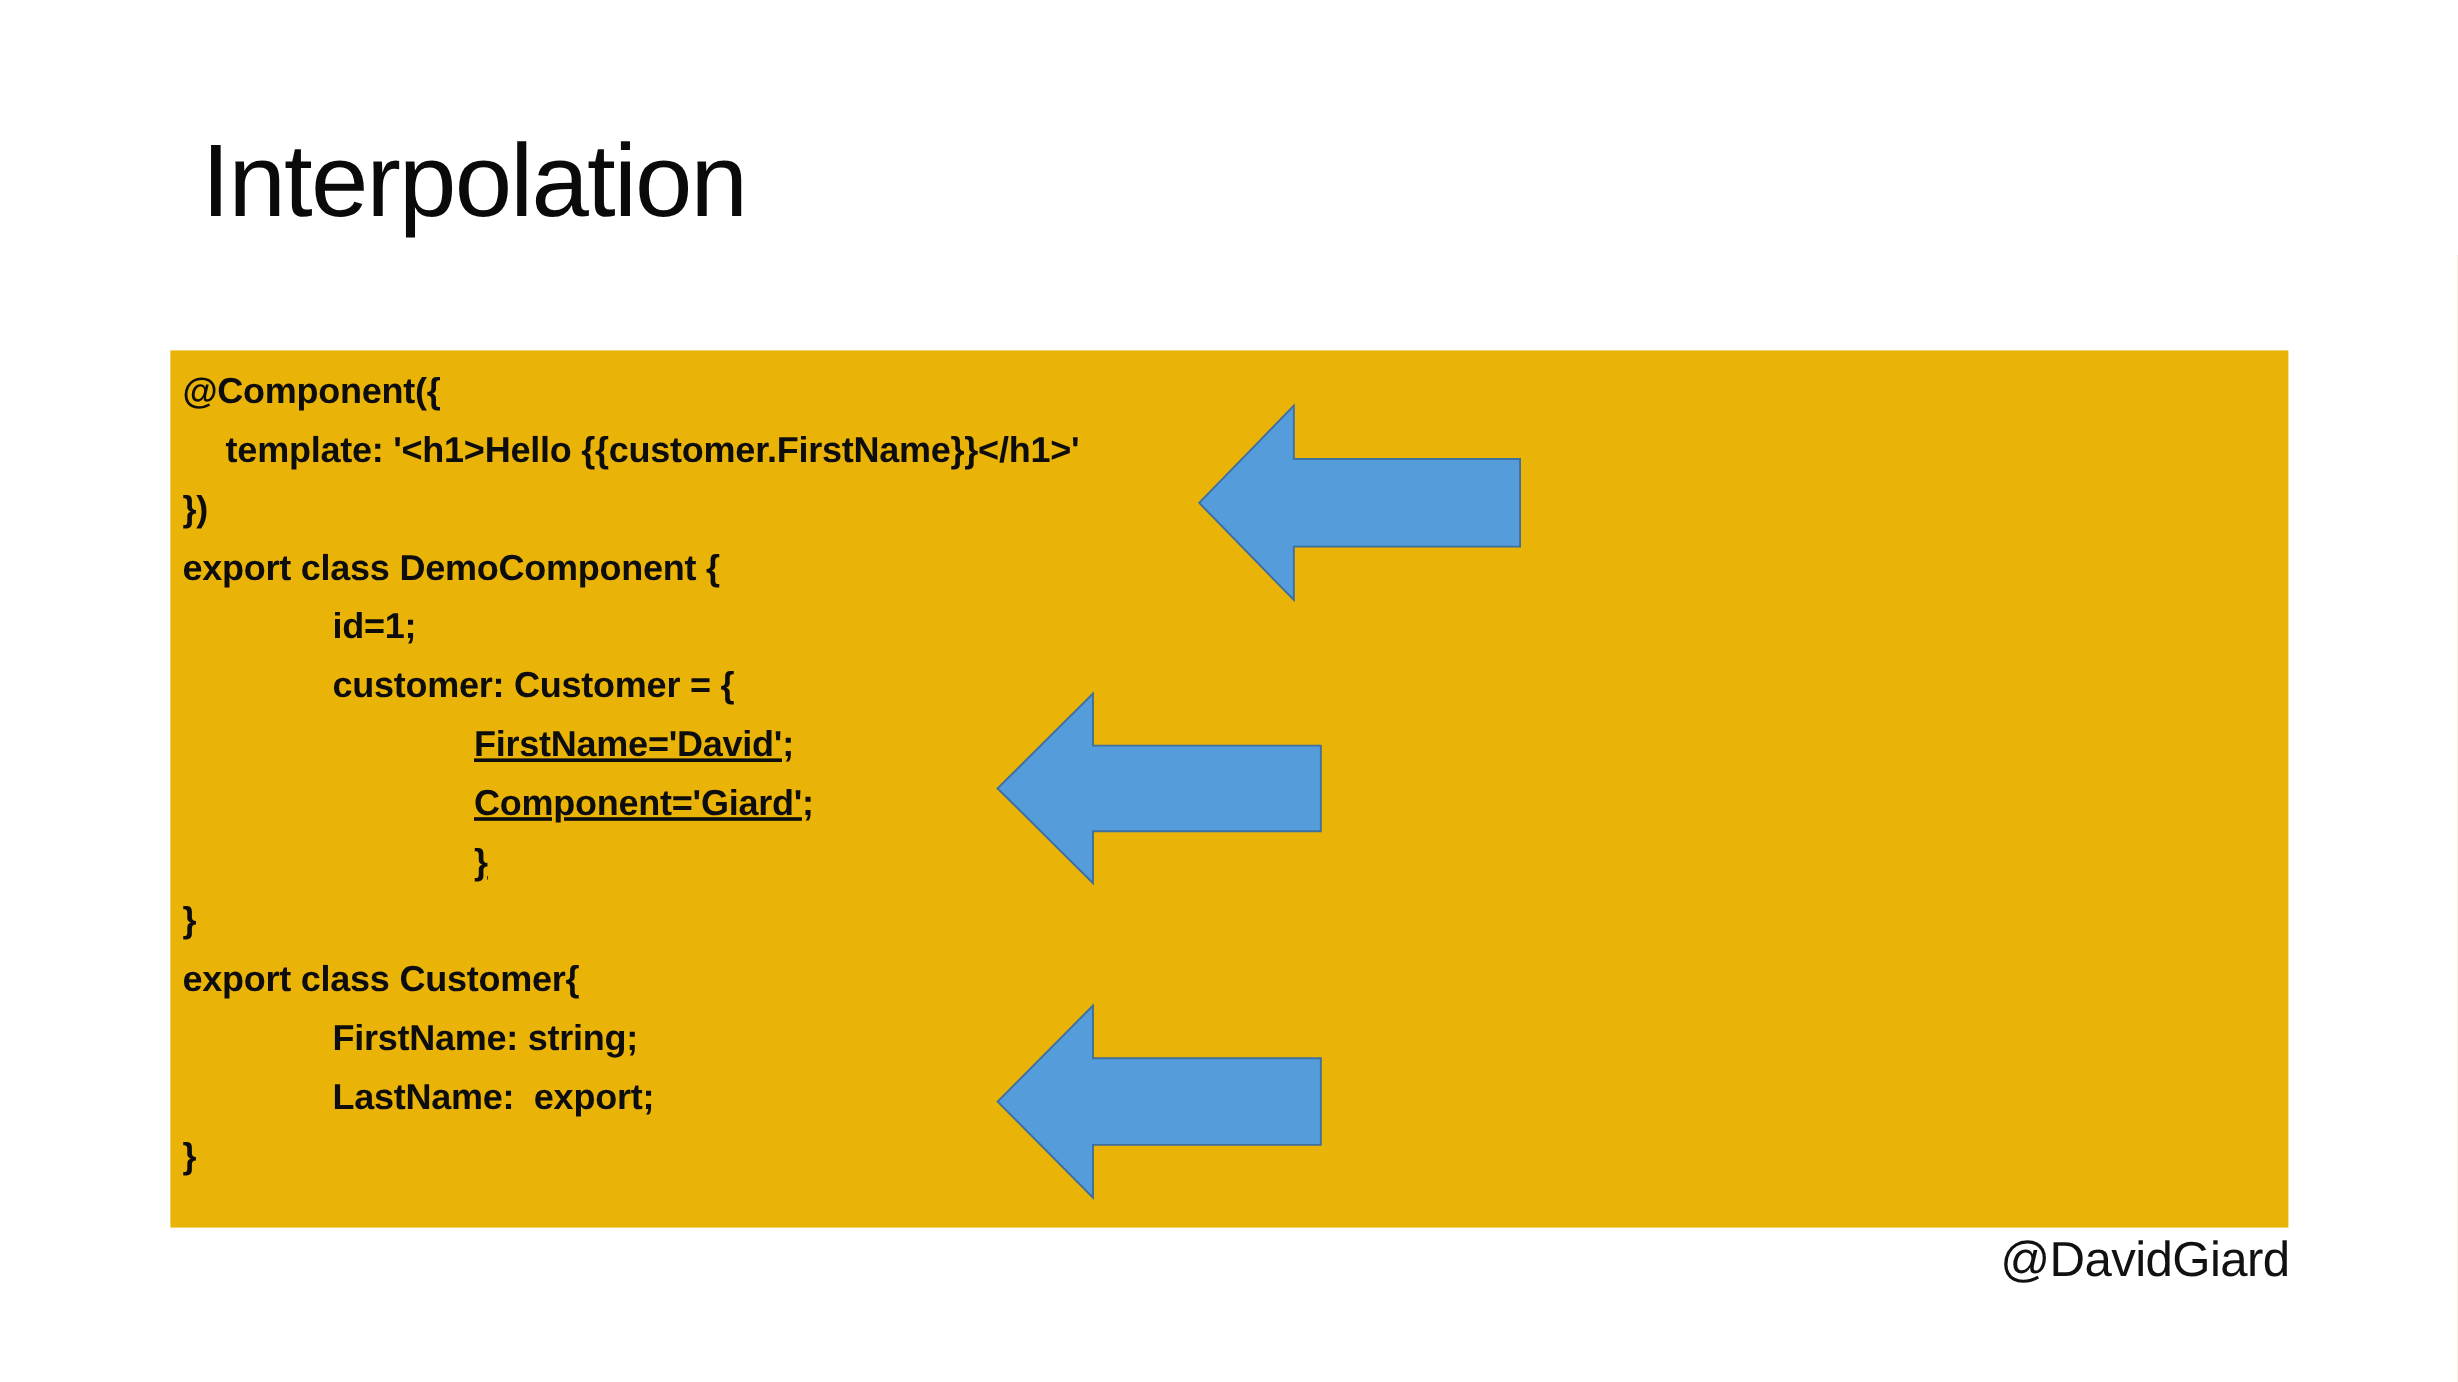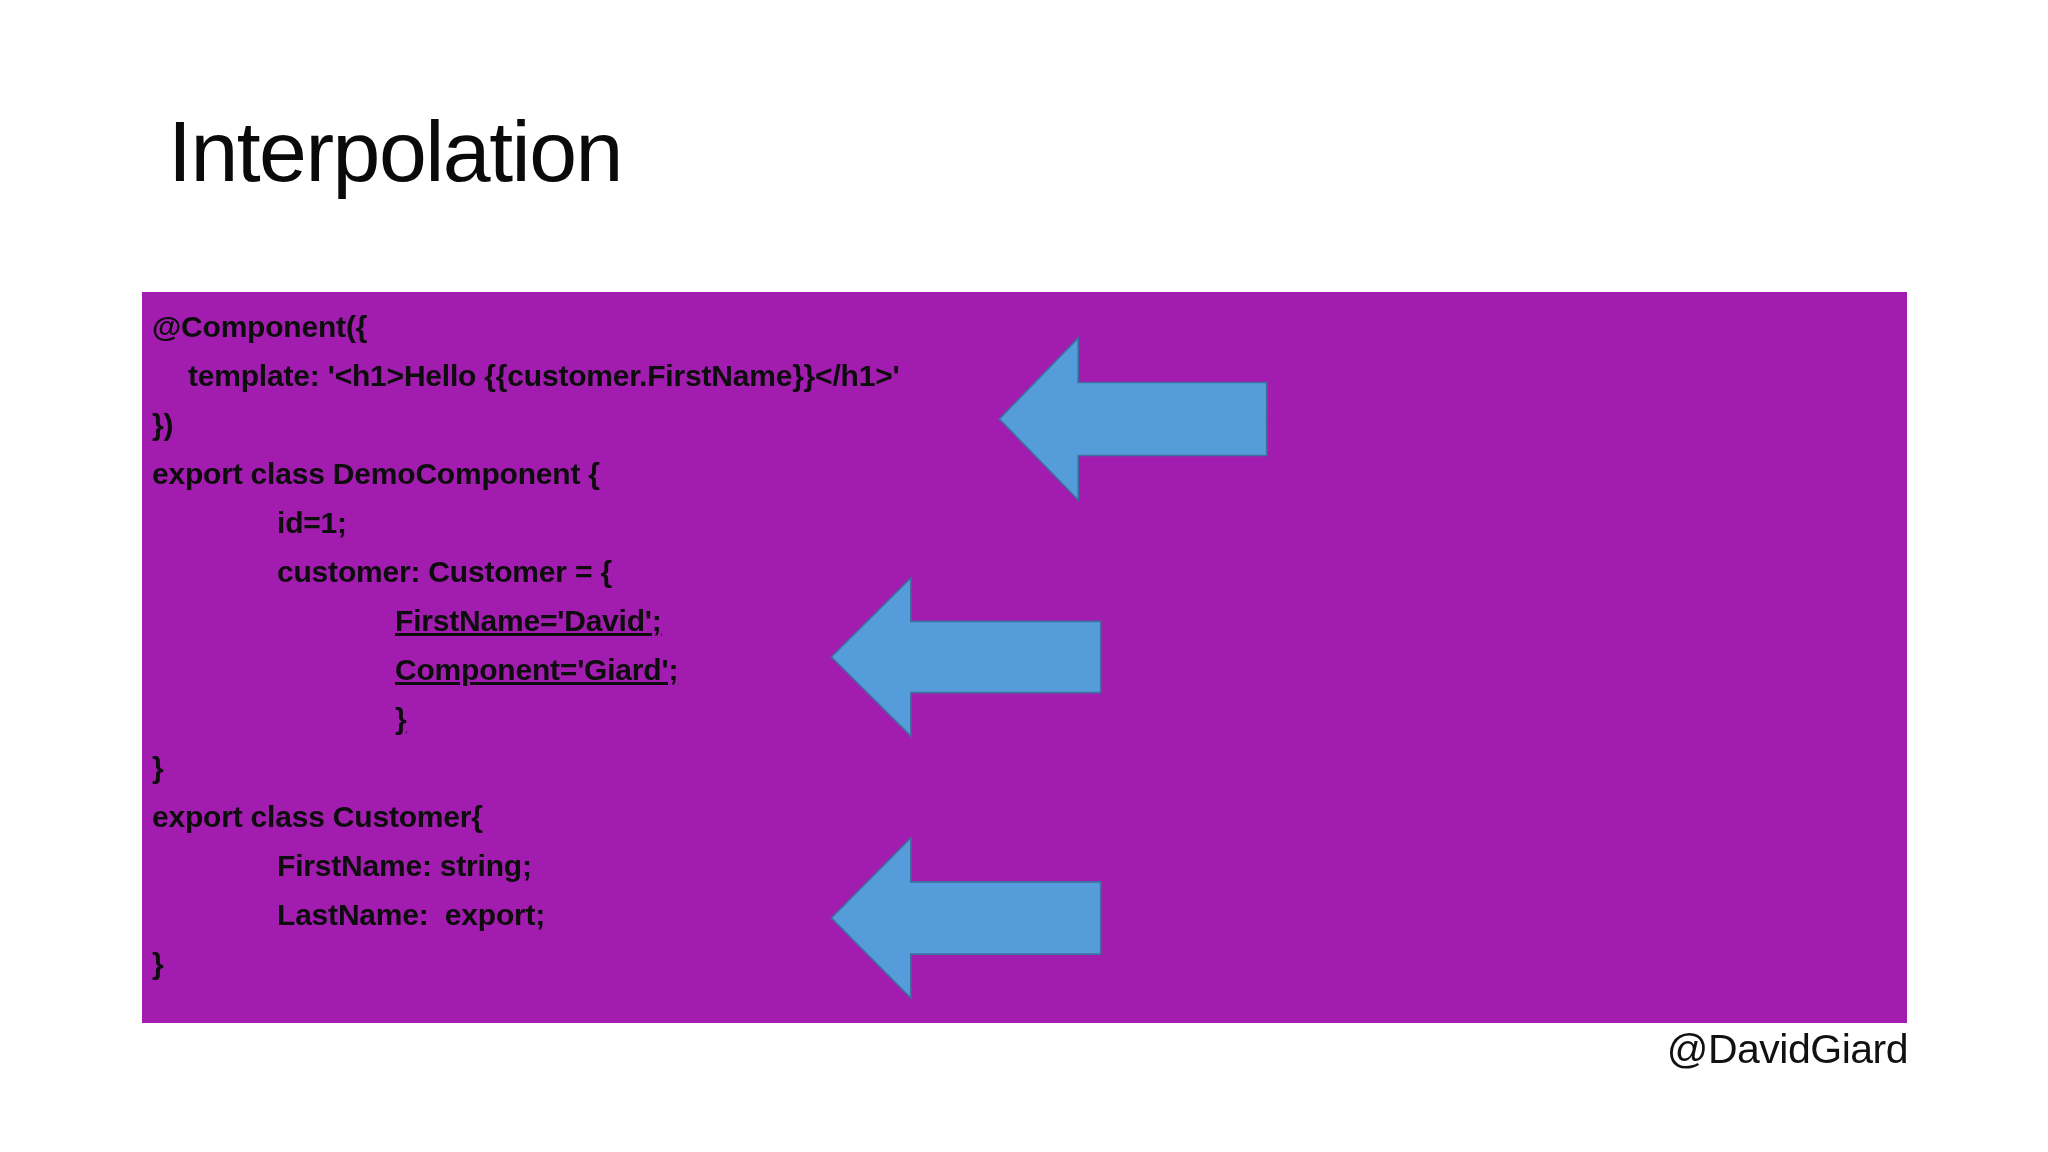--- a/index.html
+++ b/index.html
@@ -30,21 +30,21 @@
     margin-left: 16px;
   }
 
   
   #code-panel {
     position: absolute;
     left: 142px;
     top: 292px;
     width: 1765px;
     height: 731px;
-    background: #a21caf;
+    background: #eab308;
   }
 
   #code-listing {
     position: absolute;
     left: 0;
     top: 0;
     width: 100%;
     padding: 10px 0 0 10px;
     box-sizing: border-box;
   }

